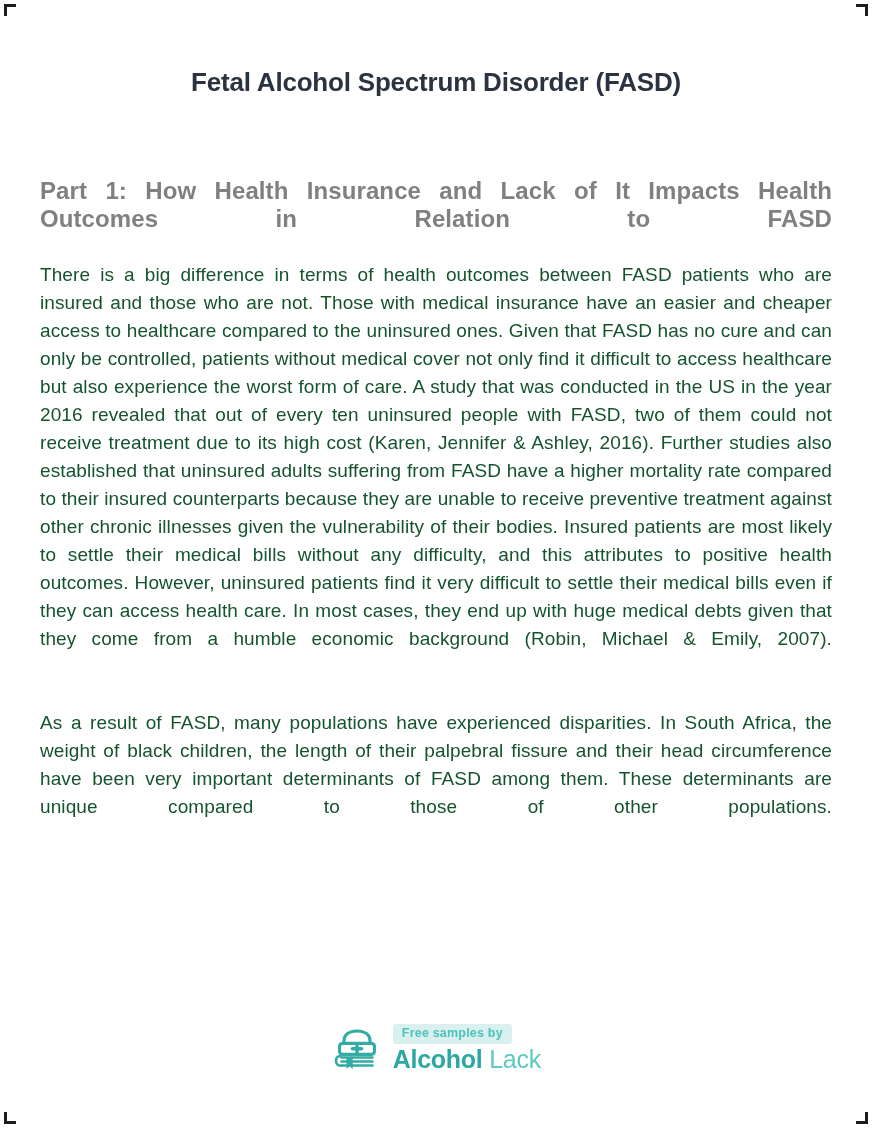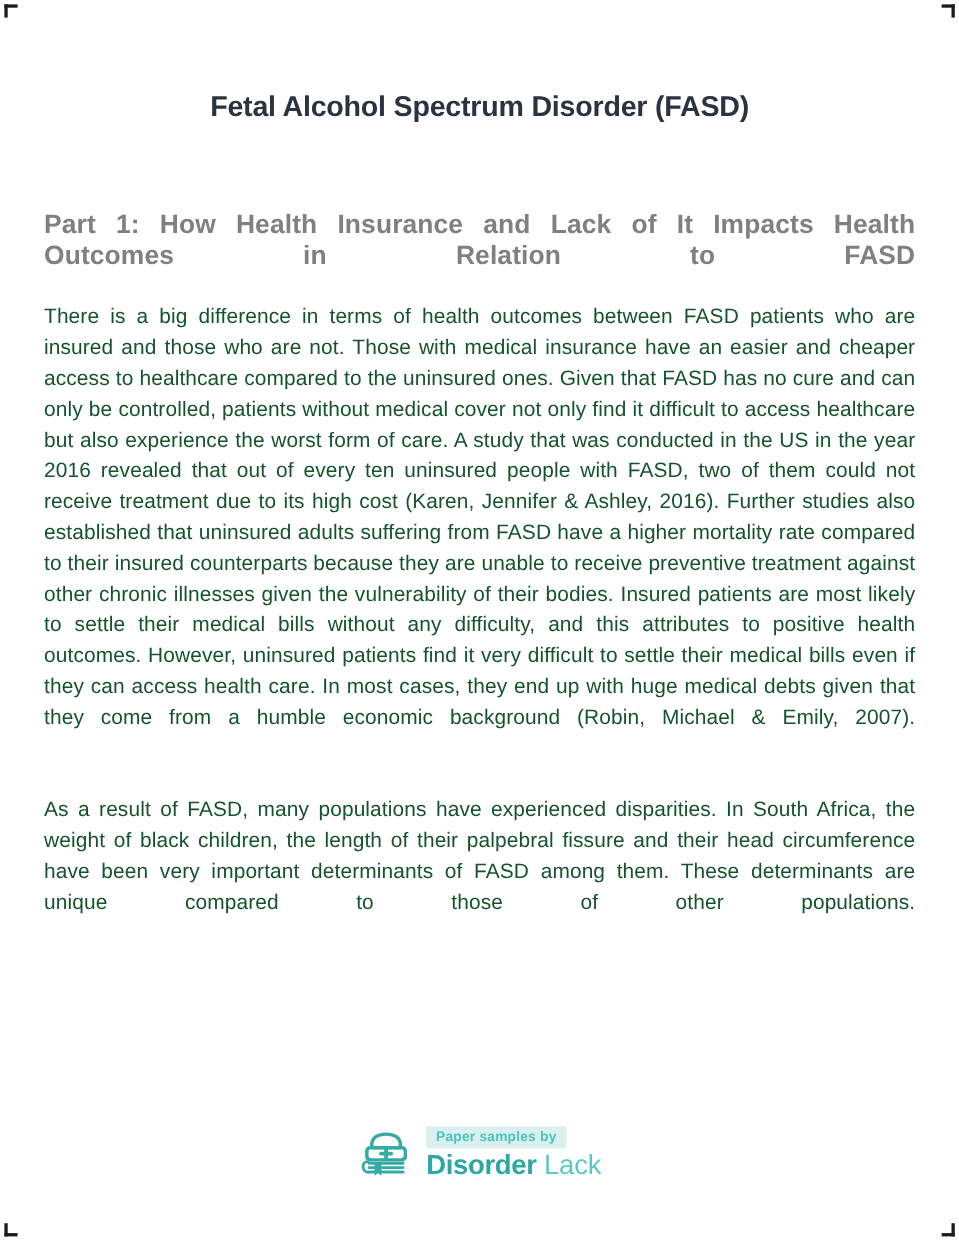--- a/index.html
+++ b/index.html
@@ -30,21 +30,21 @@
   .corner.bl { bottom: 4px; left: 4px;   border-bottom-width: 3px; border-left-width: 3px; }
   .corner.br { bottom: 4px; right: 4px;  border-bottom-width: 3px; border-right-width: 3px; }
 
   
   .page {
     position: absolute;
     top: 0; left: 0;
     width: 872px;
     height: 966px;
     box-sizing: border-box;
-    padding: 18px 40px;
+    padding: 4px 40px;
   }
 
   .doc-title {
     margin: 0;
     padding-top: 62px;
     text-align: center;
     font-size: 26px;
     font-weight: bold;
     letter-spacing: -0.2px;
     color: #2b3240;
@@ -176,19 +176,19 @@
 
     <path d="M26 22.2 L26 31.4 M21.4 26.8 L30.6 26.8" fill="none" stroke="#34aba4" stroke-width="3.5" stroke-linecap="round"></path>
 
     <path d="M10.5 35.5 L41.5 35.5 M10.5 39.5 L41.5 39.5 M10.5 43.5 L41.5 43.5" fill="none" stroke="#34aba4" stroke-width="2.6" stroke-linecap="round"></path>
     <path d="M9.5 34 C6.4 34 5 36.2 5 38.5 C5 41.4 6.9 43.6 9.8 43.8" fill="none" stroke="#34aba4" stroke-width="2.6" stroke-linecap="round"></path>
 
     <path d="M15.5 35.5 L15.5 47 L18.6 44.2 L21.7 47 L21.7 35.5 Z" fill="#34aba4"></path>
   </svg>
 
   <div class="logo-text">
-    <span class="logo-badge">Paper samples by</span>
+    <span class="logo-badge">Free samples by</span>
     <span class="logo-wordmark">
-      <span class="wm-strong">Disorder</span><span class="wm-light"> Lack</span>
+      <span class="wm-strong">Alcohol</span><span class="wm-light"> Lack</span>
     </span>
   </div>
 
 </div>
 
 </body></html>

